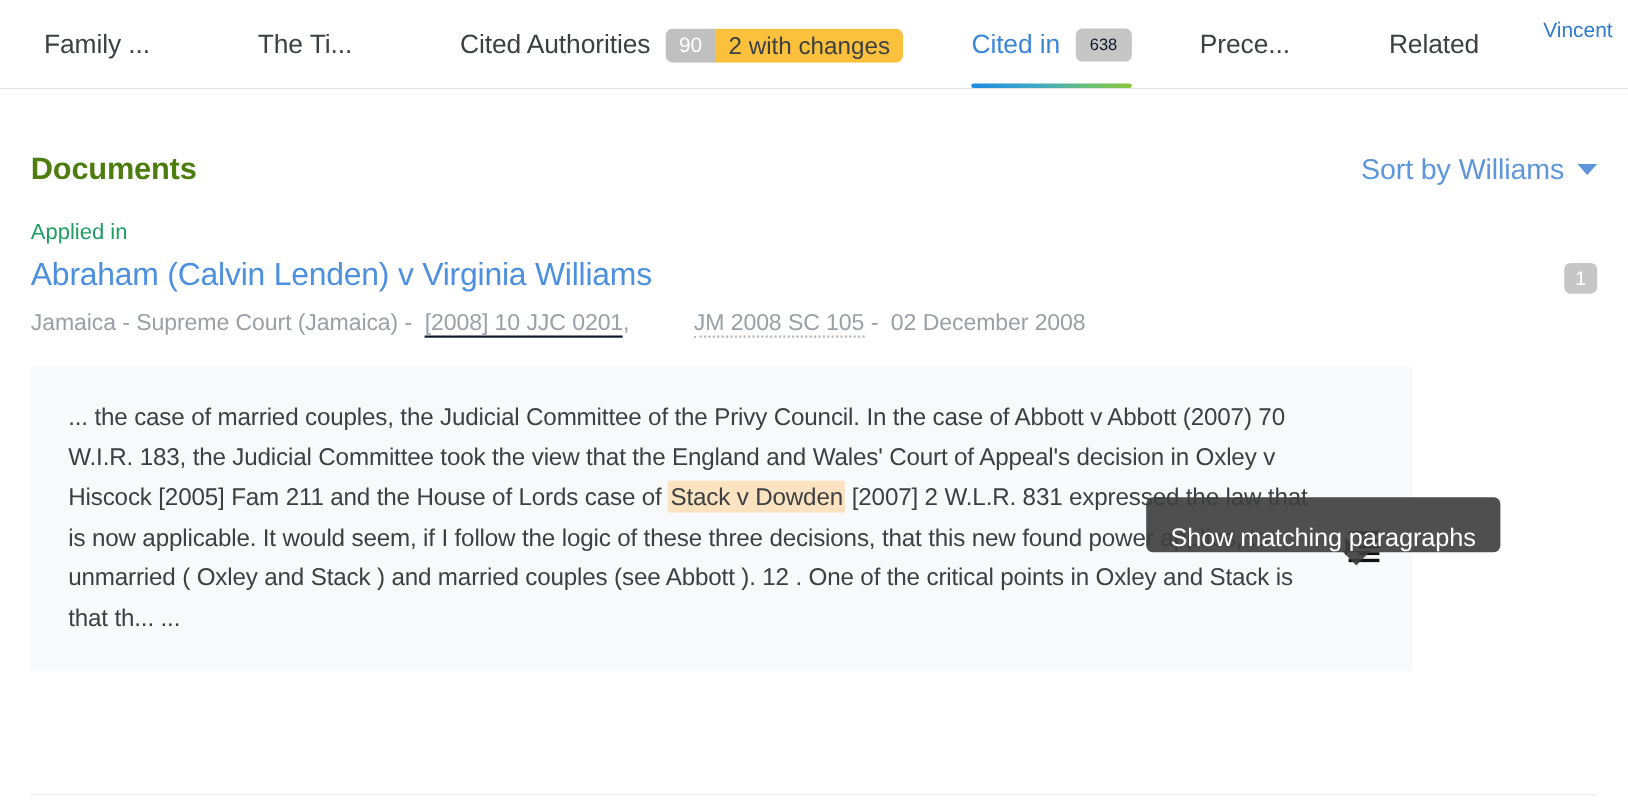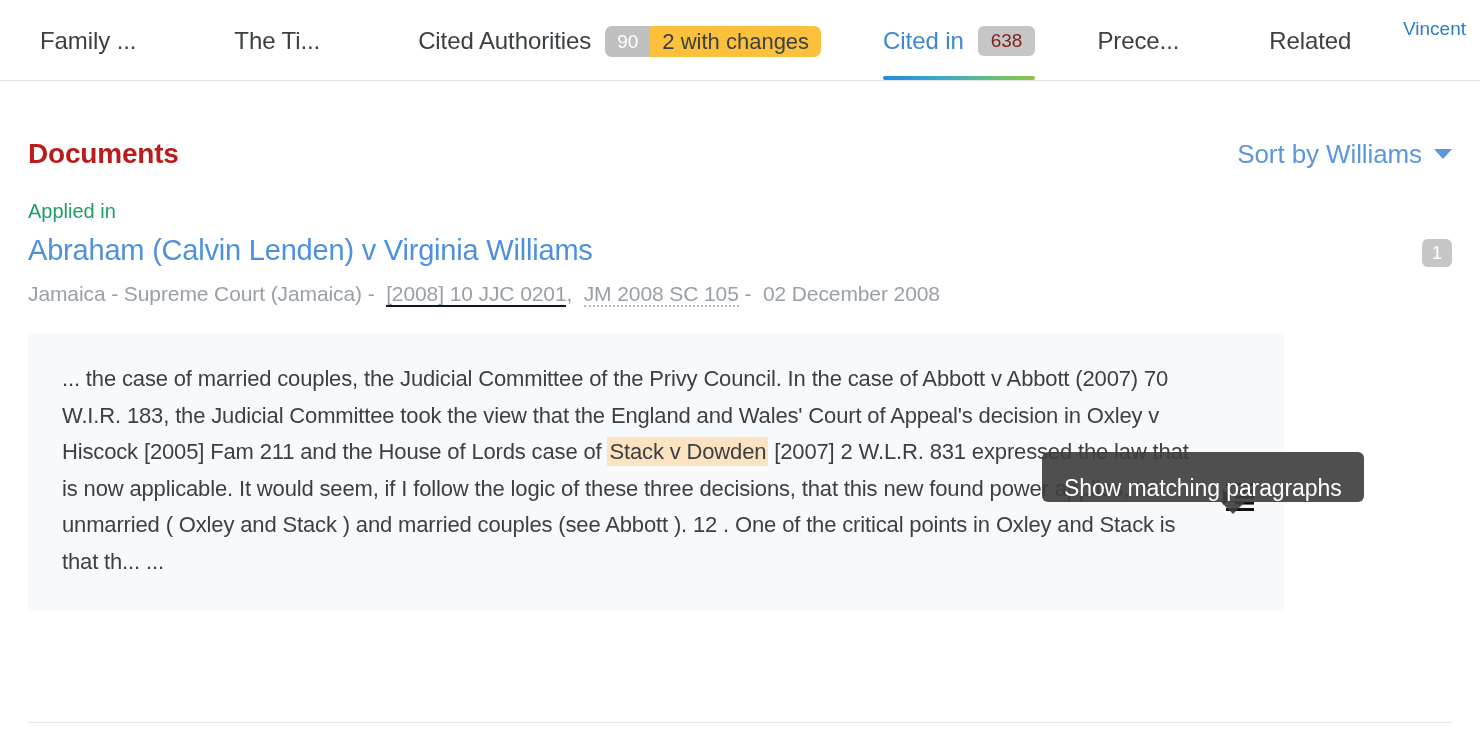--- a/index.html
+++ b/index.html
@@ -64,22 +64,22 @@
     height: 4px;
     border-radius: 2px;
     background: linear-gradient(to right, #1f8ce0 0%, #3fa9c8 40%, #66bd7e 70%, #8cc63f 100%);
   }
 
   
   .badge-count {
     display: inline-block;
     margin-left: 14px;
     background: #c6c6c6;
-    color: #7f1d1d;
-    font-size: 19px;
+    color: #0f172a;
+    font-size: 15px;
     line-height: 30px;
     height: 30px;
     padding: 0 13px;
     border-radius: 6px;
     vertical-align: middle;
   }
 
   
   .badge-split {
     display: inline-flex;
@@ -123,21 +123,21 @@
   .doc-header {
     display: flex;
     align-items: baseline;
     justify-content: space-between;
     padding-top: 57px;
   }
 
   .doc-title {
     font-size: 28px;
     font-weight: bold;
-    color: #b91c1c;
+    color: #4d7c0f;
     letter-spacing: -0.2px;
   }
 
   .sort-control {
     display: flex;
     align-items: center;
     gap: 12px;
     cursor: pointer;
   }
   .sort-label {
@@ -193,20 +193,21 @@
     line-height: 27px;
     letter-spacing: -0.1px;
   }
   .meta .cite-solid {
     border-bottom: 2px solid #0f172a;
     cursor: pointer;
   }
   .meta .cite-dashed {
     border-bottom: 2px dotted #b4b9bd;
     cursor: pointer;
+    margin-left: 47px;
   }
   .meta .sep { color: #9aa0a6; }
 
   
   .excerpt {
     position: relative;
     margin-top: 26px;
     background: #f8f9fb;
     width: 1256px;
     padding: 28px 34px 30px 34px;

